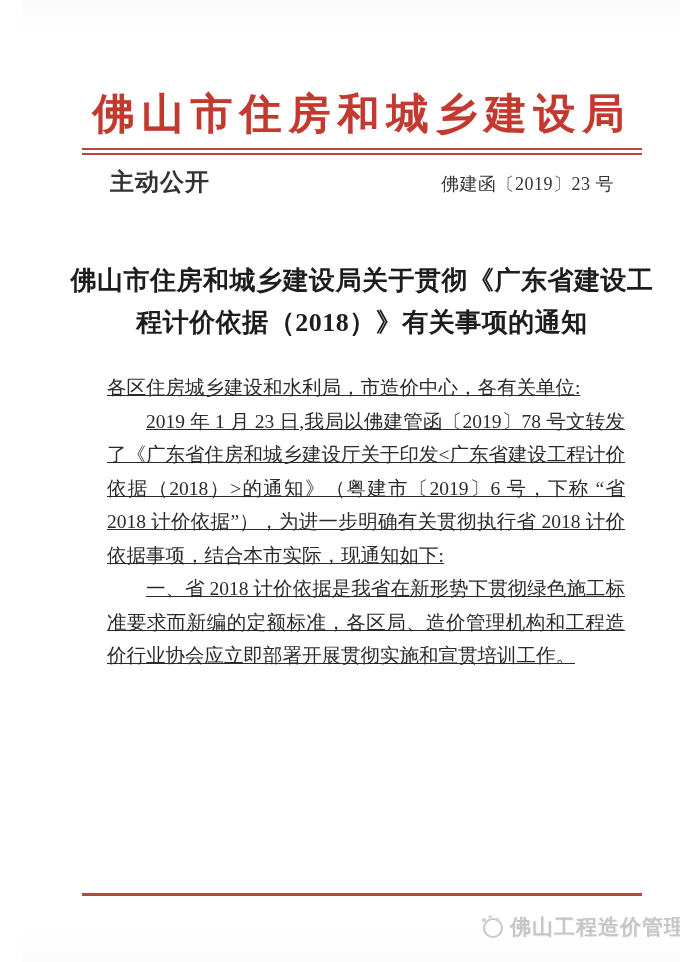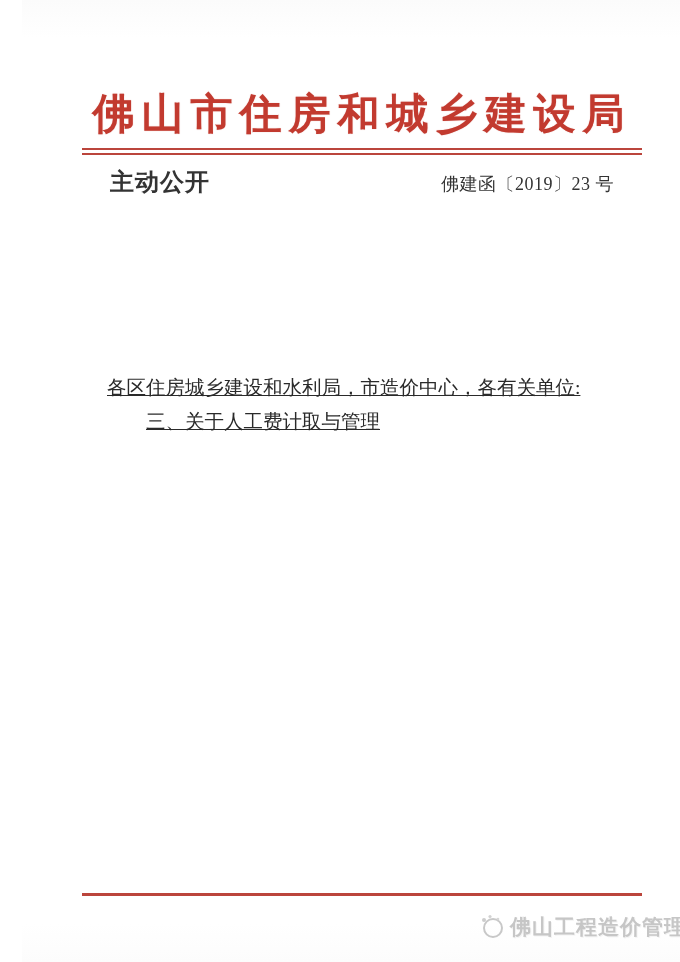--- a/index.html
+++ b/index.html
@@ -92,24 +92,26 @@
 
   <div class="agency-name">佛山市住房和城乡建设局</div>
 
   <div class="red-rule-double"></div>
 
   <div class="meta-row">
     <span class="publicity-label">主动公开</span>
     <span class="doc-number">佛建函〔2019〕23 号</span>
   </div>
 
+  <div class="doc-title">佛山市住房和城乡建设局关于贯彻《广东省建设工程计价依据（2018）》有关事项的通知</div>
 
   <div class="body-text">
     <p>各区住房城乡建设和水利局，市造价中心，各有关单位:</p>
-    <p class="indent">三、关于人工费计取与管理</p>
+    <p class="indent">2019 年 1 月 23 日,我局以佛建管函〔2019〕78 号文转发了《广东省住房和城乡建设厅关于印发&lt;广东省建设工程计价依据（2018）&gt;的通知》（粤建市〔2019〕6 号，下称 “省 2018 计价依据”），为进一步明确有关贯彻执行省 2018 计价依据事项，结合本市实际，现通知如下:</p>
+    <p class="indent">一、省 2018 计价依据是我省在新形势下贯彻绿色施工标准要求而新编的定额标准，各区局、造价管理机构和工程造价行业协会应立即部署开展贯彻实施和宣贯培训工作。</p>
   </div>
 
   <div class="bottom-rule"></div>
 
   <div class="watermark">
     <svg class="watermark-icon" viewBox="0 0 26 26" xmlns="http://www.w3.org/2000/svg">
       <circle cx="14" cy="15" r="9" fill="none" stroke="#c8c8c8" stroke-width="2"></circle>
       <circle cx="5" cy="7" r="2" fill="#cdcdcd"></circle>
       <circle cx="11" cy="3.5" r="1.6" fill="#d2d2d2"></circle>
       <circle cx="19" cy="6" r="1.3" fill="#d6d6d6"></circle>

